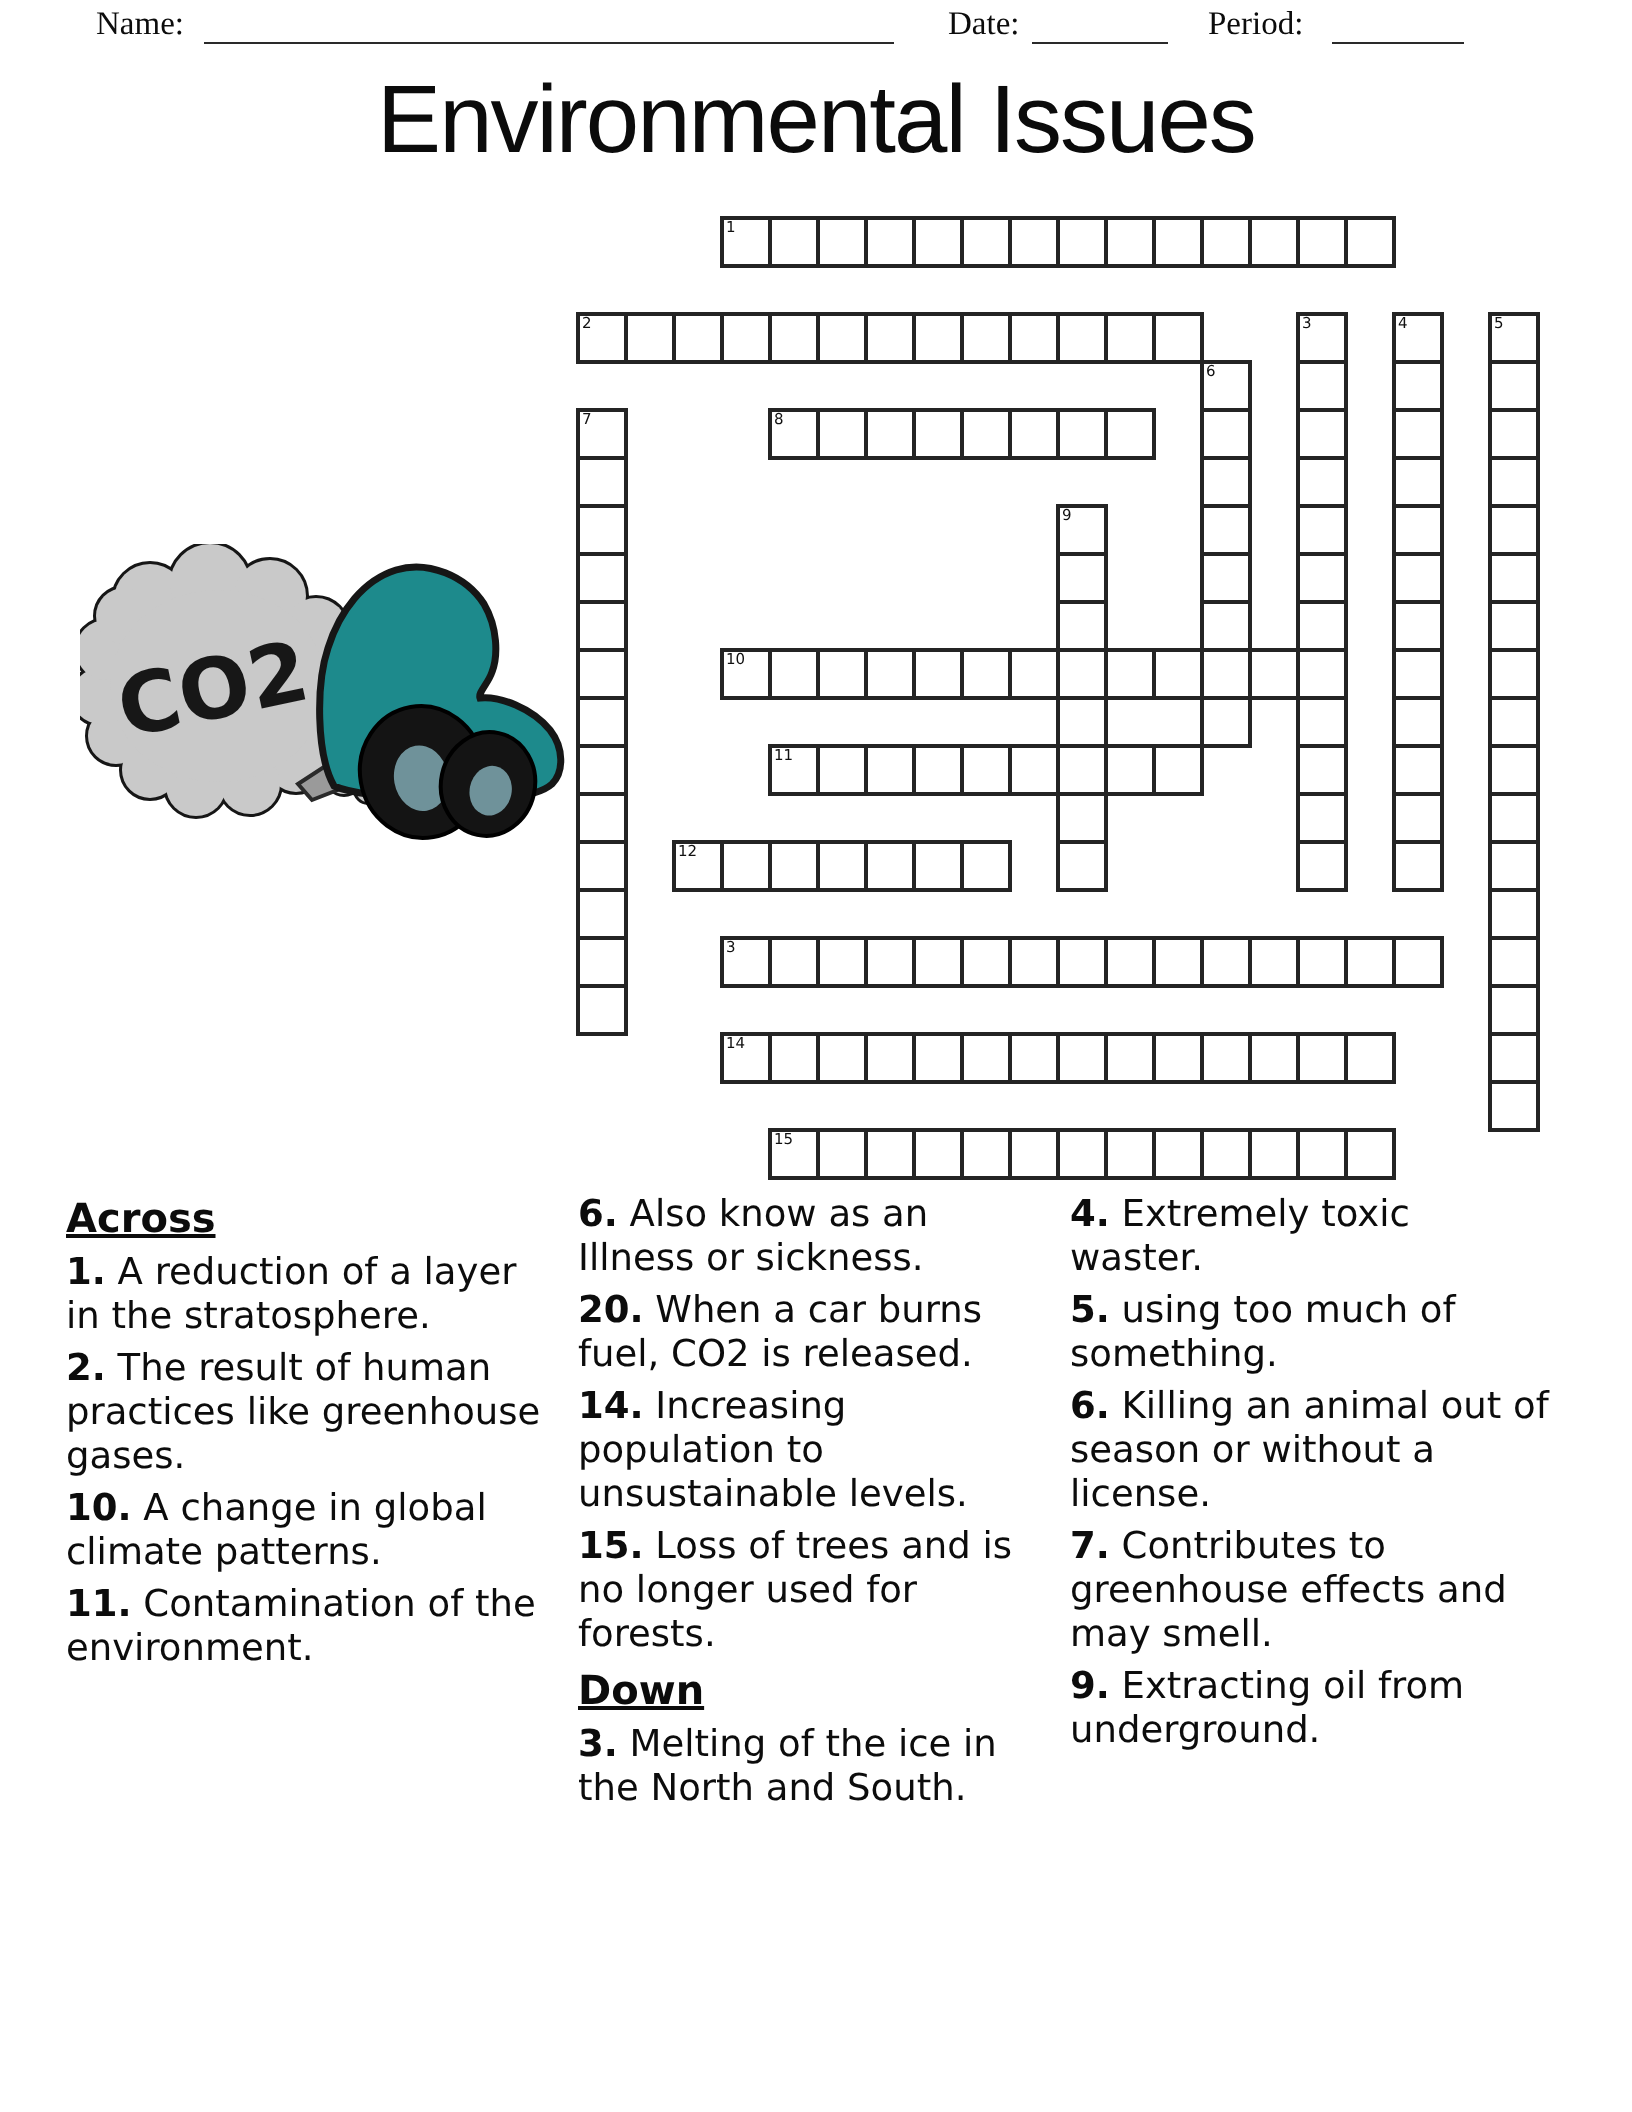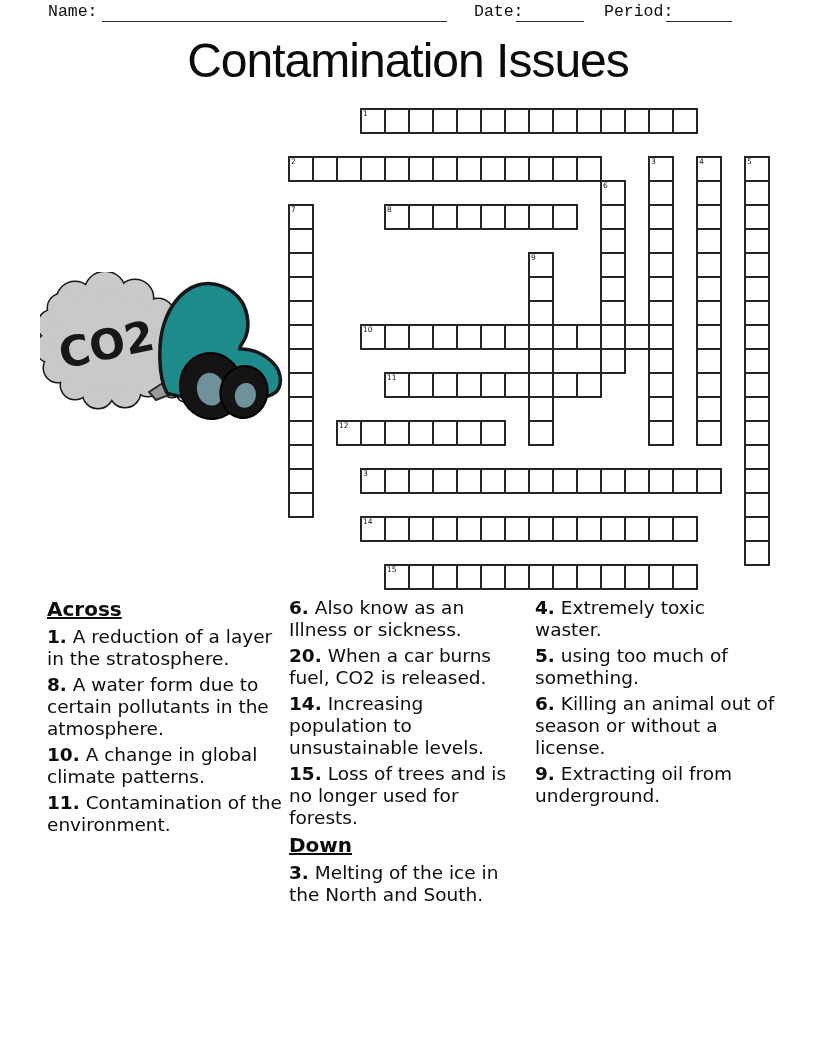--- a/index.html
+++ b/index.html
@@ -2,21 +2,21 @@
 <html><head>
 <meta charset="utf-8">
 <style>
   html,body{margin:0;padding:0;background:#e8e8e8;}
   .page{
     position:relative;width:816px;height:1056px;background:#ffffff;
     margin:0 auto;overflow:hidden;
     font-family:"DejaVu Sans", sans-serif;color:#111;
   }
   
-  .hdr-label{position:absolute;top:2px;font-family:Liberation Mono, monospace;font-size:16.5px;color:#0c0c0c;}
+  .hdr-label{position:absolute;top:2px;font-family:Liberation Serif, serif;font-size:16.5px;color:#0c0c0c;}
   .hdr-line{position:absolute;top:3px;height:18px;border-bottom:1.8px solid #2a2a2a;}
   #name-label{left:48px;} #name-line{left:102px;width:345px;}
   #date-label{left:474px;} #date-line{left:516px;width:68px;}
   #period-label{left:604px;} #period-line{left:666px;width:66px;}
   
   .title{
     position:absolute;left:0;top:33px;width:100%;text-align:center;
     font-family:"Liberation Sans",sans-serif;font-size:48px;letter-spacing:-1px;
     color:#0b0b0b;font-weight:400;
   }
@@ -26,21 +26,21 @@
     position:absolute;width:26px;height:26px;box-sizing:border-box;
     background:#ffffff;border:2px solid #242424;
   }
   .cellnum{
     position:absolute;left:1px;top:-1px;
     font-size:7.5px;line-height:9px;color:#111;
     font-family:"DejaVu Sans",sans-serif;
   }
   
   .clue-col{position:absolute;top:597px;}
-  #clue-column-1{left:47px;width:240px;}
+  #clue-column-1{left:33px;width:240px;}
   #clue-column-2{left:289px;width:238px;}
   #clue-column-3{left:535px;width:242px;}
   .clue-heading{
     font-size:20px;font-weight:bold;text-decoration:underline;
     text-decoration-thickness:2px;margin:0 0 5px 0;color:#0c0c0c;
   }
   .clue{font-size:18.5px;line-height:22px;margin:0 0 4px 0;color:#0c0c0c;}
   .clue b{font-weight:bold;}
   
   .illus{position:absolute;left:40px;top:272px;width:250px;height:152px;}
@@ -50,21 +50,21 @@
 
 <div class="page">
 
   <span class="hdr-label" id="name-label">Name:</span>
   <span class="hdr-line" id="name-line"></span>
   <span class="hdr-label" id="date-label">Date:</span>
   <span class="hdr-line" id="date-line"></span>
   <span class="hdr-label" id="period-label">Period:</span>
   <span class="hdr-line" id="period-line"></span>
 
-  <div class="title">Contamination Issues</div>
+  <div class="title">Environmental Issues</div>
 
   <svg class="illus" viewBox="0 0 250 152">
 
     <g>
       <g stroke="#161616" stroke-width="3" fill="#c9c9c9">
         <circle cx="35" cy="28" r="18"></circle>
           <circle cx="65" cy="20" r="20"></circle>
           <circle cx="95" cy="26" r="18"></circle>
         <circle cx="118" cy="43" r="16"></circle>
           <circle cx="128" cy="66" r="15"></circle>
@@ -324,32 +324,33 @@
       <div class="cell" style="left: 576px; top: 564px;"></div>
       <div class="cell" style="left: 600px; top: 564px;"></div>
       <div class="cell" style="left: 624px; top: 564px;"></div>
       <div class="cell" style="left: 648px; top: 564px;"></div>
       <div class="cell" style="left: 672px; top: 564px;"></div>
     </div>
 
   <div class="clue-col" id="clue-column-1">
       <div class="clue-heading">Across</div>
       <p class="clue"><b>1.</b> A reduction of a layer in the stratosphere.</p>
-      <p class="clue"><b>8.</b> A water form due to certain pollutants in the atmosphere.</p>
+      <p class="clue"><b>2.</b> The result of human practices like greenhouse gases.</p>
       <p class="clue"><b>10.</b> A change in global climate patterns.</p>
       <p class="clue"><b>11.</b> Contamination of the environment.</p>
     </div>
   <div class="clue-col" id="clue-column-2">
       <p class="clue"><b>6.</b> Also know as an Illness or sickness.</p>
       <p class="clue"><b>20.</b> When a car burns fuel, CO2 is released.</p>
       <p class="clue"><b>14.</b> Increasing population to unsustainable levels.</p>
       <p class="clue"><b>15.</b> Loss of trees and is no longer used for forests.</p>
       <div class="clue-heading">Down</div>
       <p class="clue"><b>3.</b> Melting of the ice in the North and South.</p>
     </div>
   <div class="clue-col" id="clue-column-3">
       <p class="clue"><b>4.</b> Extremely toxic waster.</p>
       <p class="clue"><b>5.</b> using too much of something.</p>
       <p class="clue"><b>6.</b> Killing an animal out of season or without a license.</p>
+      <p class="clue"><b>7.</b> Contributes to greenhouse effects and may smell.</p>
       <p class="clue"><b>9.</b> Extracting oil from underground.</p>
     </div>
 
 </div>
 
 </body></html>

